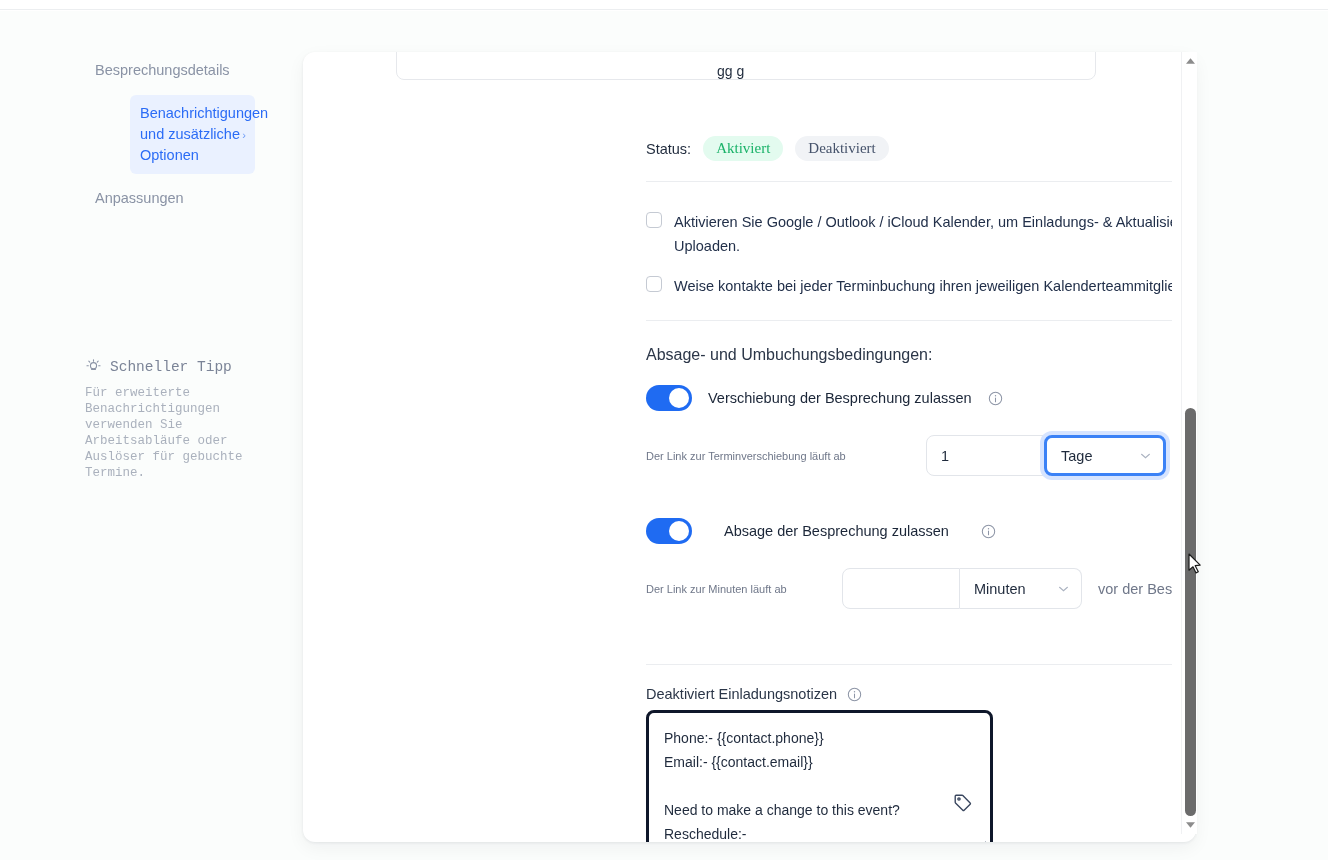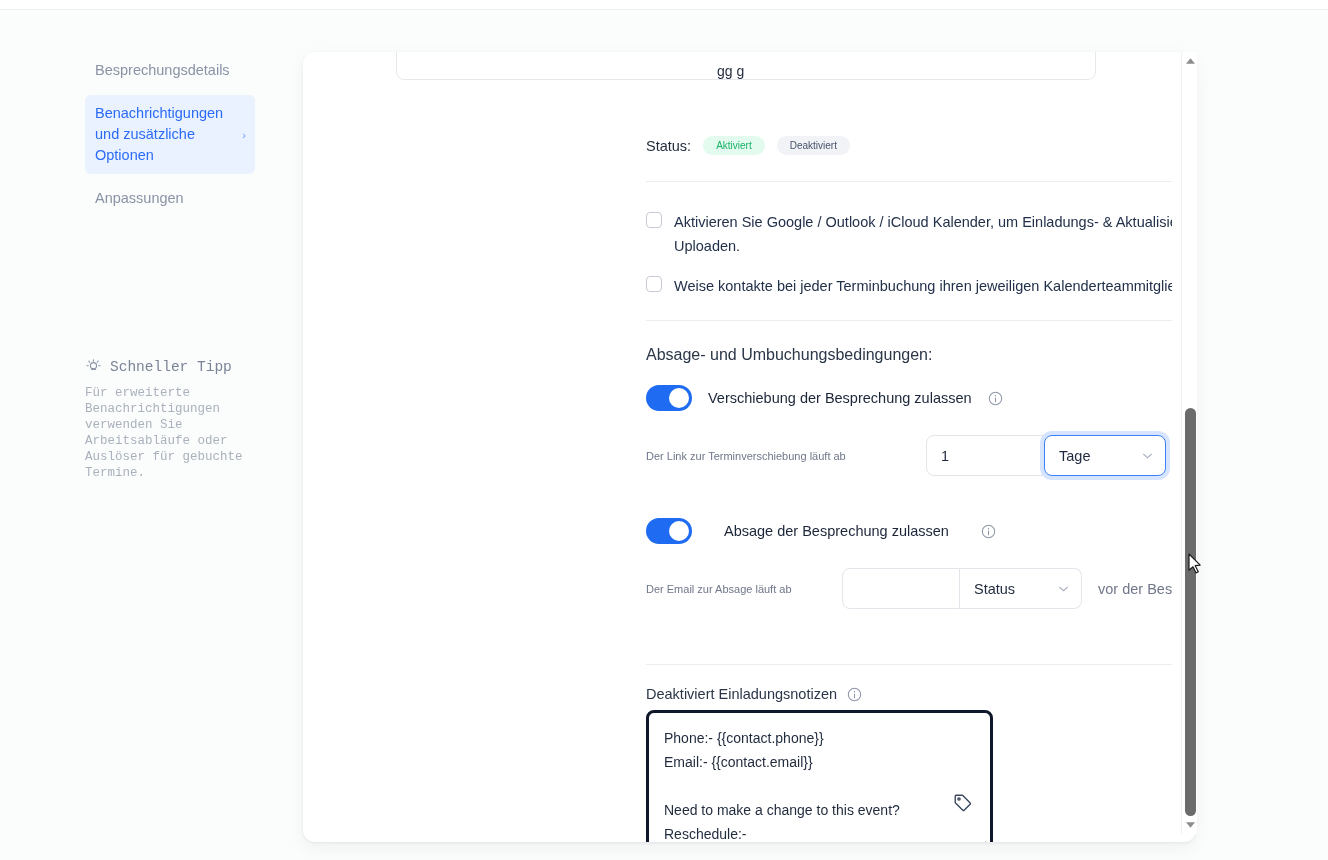--- a/index.html
+++ b/index.html
@@ -51,20 +51,21 @@
     font-size: 14.5px;
     line-height: 21px;
     margin-bottom: 6px;
     position: relative;
     cursor: pointer;
     box-sizing: border-box;
   }
   .nav-item.active {
     background: #eaf1ff;
     color: #2b6cf6;
+    margin-left: 45px;
   }
   .nav-item .chev {
     position: absolute;
     right: 9px;
     top: 50%;
     transform: translateY(-50%);
     font-size: 11px;
     color: #6d9cf7;
   }
 
@@ -150,22 +151,23 @@
     align-items: center;
     gap: 12px;
   }
   .status-label {
     font-size: 14.5px;
     color: #1f2a3c;
   }
   .pill {
     padding: 4px 13px;
     border-radius: 14px;
-    font-size: 10px;
-    cursor: pointer;
+    font-size: 15px;
+    cursor: pointer;
+    font-family: Liberation Serif, serif;
   }
   .pill.enabled { background:#e3fbef; color:#19b268; }
   .pill.disabled { background:#f1f3f6; color:#46536b; }
 
   .divider {
     position: absolute;
     left: 0;
     width: 800px;
     height: 1px;
     background: #ebedf0;
@@ -283,21 +285,21 @@
     background: #fff;
     display: flex;
     align-items: center;
     padding: 0 14px;
     font-size: 14.5px;
     color: #1f2a3c;
     box-sizing: border-box;
     cursor: pointer;
   }
   .unit-select.focused {
-    border: 1px solid #3b82f6;
+    border: 3px solid #3b82f6;
     border-radius: 8px;
     box-shadow: 0 0 0 4px #d6e4ff;
     z-index: 3;
   }
   .unit-select .caret {
     position: absolute;
     right: 12px;
     top: 50%;
     transform: translateY(-50%);
     color: #aab2c0;
@@ -503,24 +505,24 @@
           <span class="info">
             <svg width="15" height="15" viewBox="0 0 16 16" fill="none" stroke="#8d95a6" stroke-width="1.1">
               <circle cx="8" cy="8" r="6.6"></circle>
               <circle cx="8" cy="5.1" r="0.75" fill="#8d95a6" stroke="none"></circle>
               <path d="M8 7.4v4" stroke-linecap="round"></path>
             </svg>
           </span>
         </div>
 
         <div class="expiry-row e2">
-          <span class="expiry-label">Der Email zur Absage läuft ab</span>
+          <span class="expiry-label">Der Link zur Minuten läuft ab</span>
           <input class="num-input" type="text" value="" style="">
           <span class="unit-select">
-            <span>Status</span>
+            <span>Minuten</span>
             <span class="caret">
               <svg width="11" height="7" viewBox="0 0 12 8" fill="none" stroke="#aab2c0" stroke-width="1.2" stroke-linecap="round">
                   <path d="M1.5 2l4.5 4 4.5-4"></path>
                 </svg>
             </span>
           </span>
           <span class="suffix">vor der Besprechung</span>
         </div>
 
         <div class="divider d3"></div>

